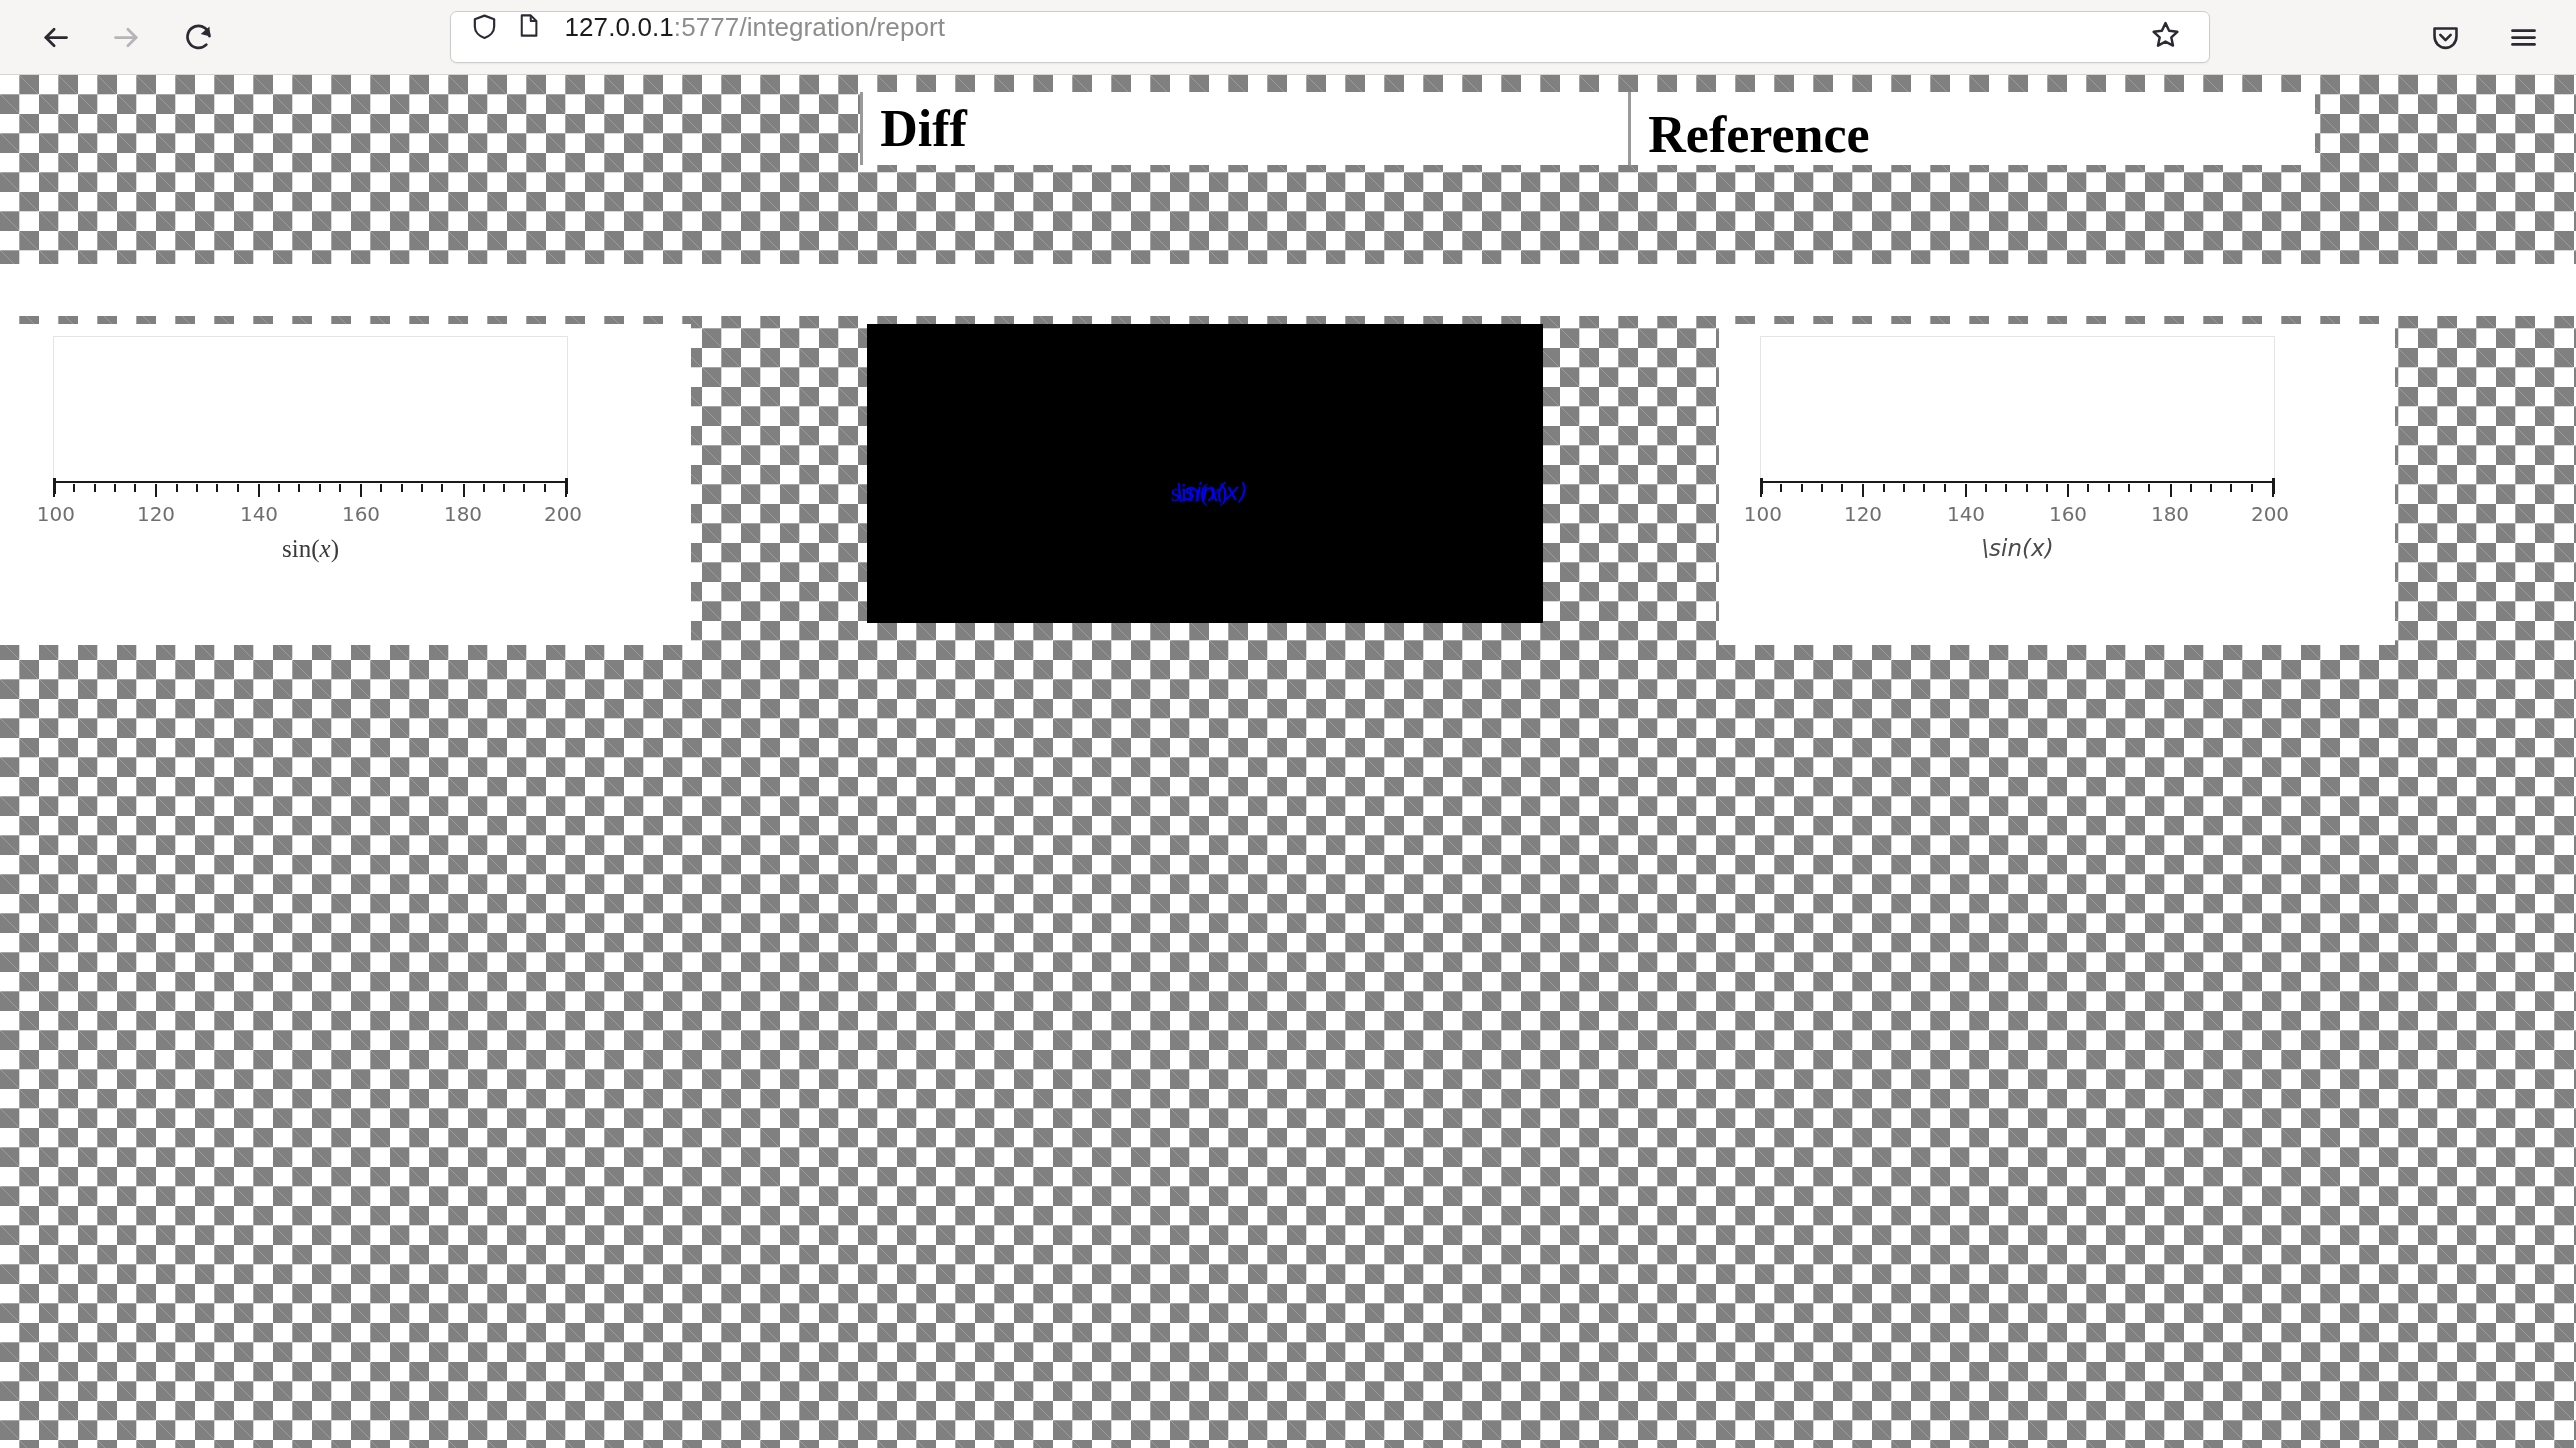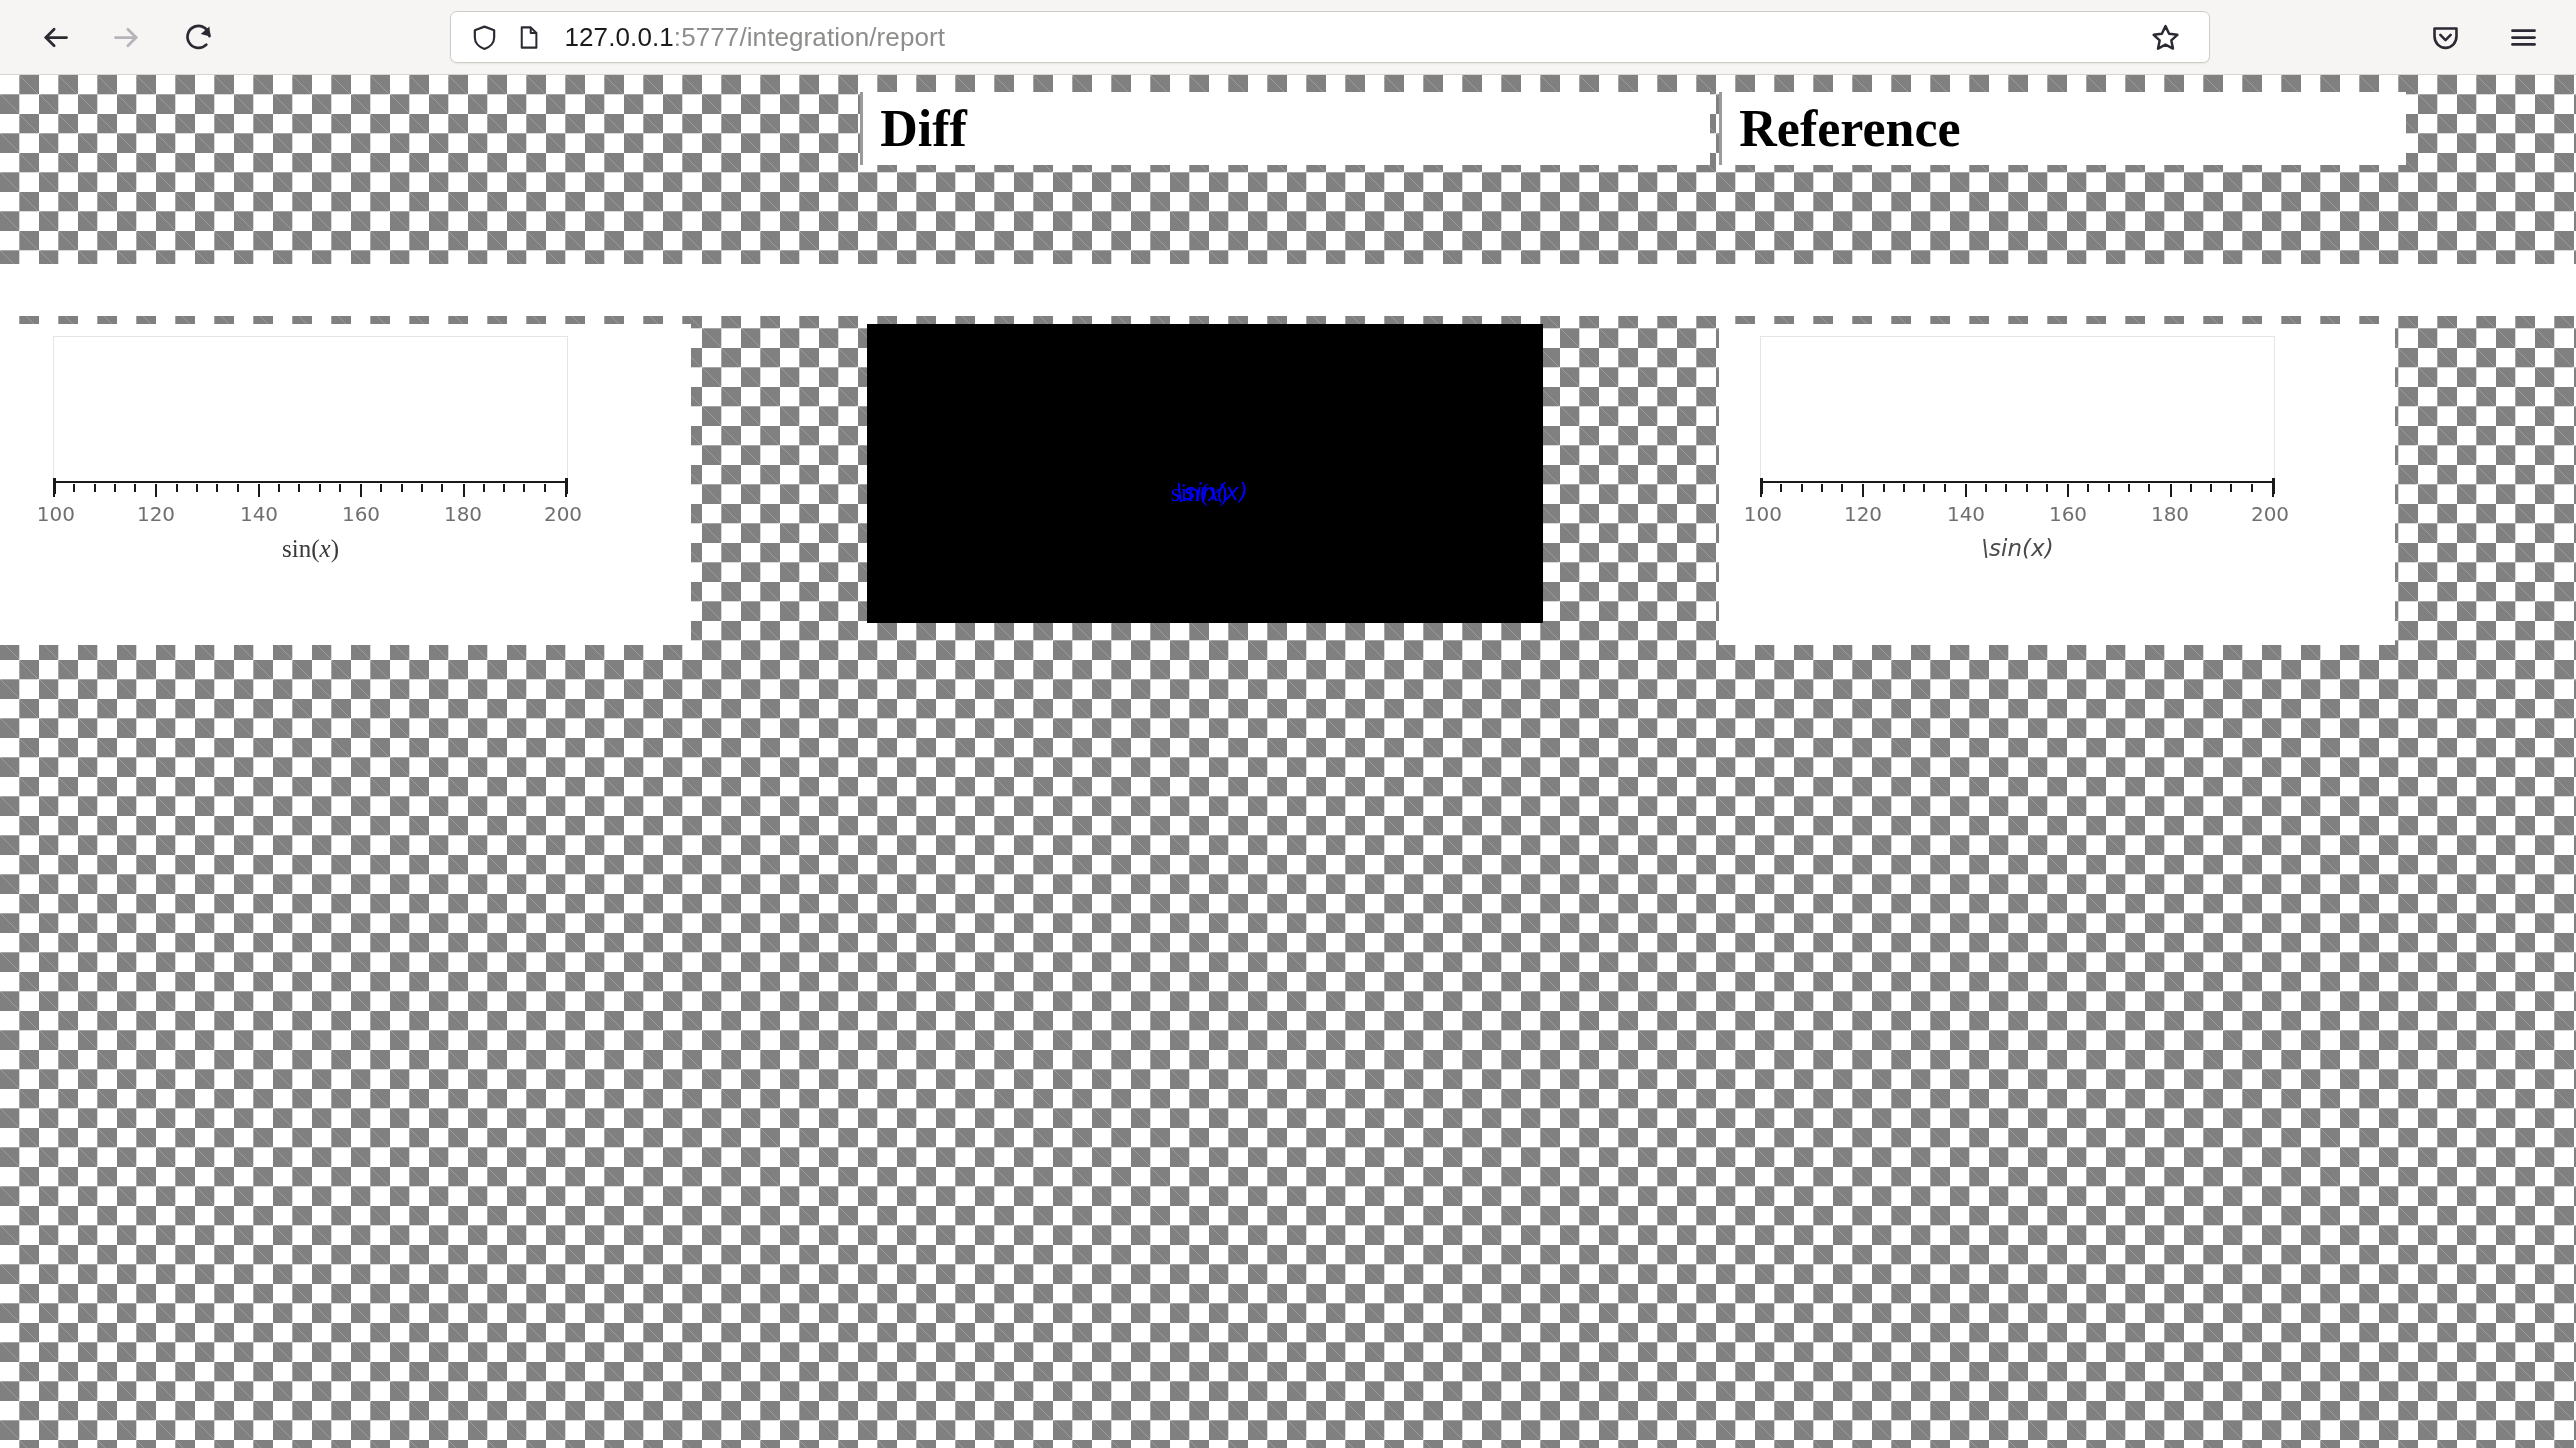--- a/index.html
+++ b/index.html
@@ -43,21 +43,21 @@
     min-width: 0;
     padding-left: 33px;
   }
   #url-bar {
     width: 1760px;
     height: 52px;
     background: #ffffff;
     border: 1px solid #cfcbc7;
     border-radius: 6.8px;
     display: flex;
-    align-items: center;
+    align-items: flex-start;
     box-sizing: border-box;
     box-shadow: 0 1px 1.9px rgba(0,0,0,0.06);
   }
   #shield-icon-box { margin-left: 19.3px; display:flex; align-items:center; }
   #page-icon-box { margin-left: 15.5px; display:flex; align-items:center; }
   #url-text {
     margin-left: 23px;
     font-size: 26px;
     letter-spacing: 0.1px;
     white-space: nowrap;
@@ -120,21 +120,21 @@
     padding: 0 0 0 17.4px;
     font-family: "Liberation Serif", "DejaVu Serif", serif;
     font-weight: bold;
     font-size: 52px;
     line-height: 60px;
     color: #000000;
     white-space: nowrap;
   }
   #col-head-current { left: 0;    width: 850px; }
   #col-head-diff    { left: 860px; width: 850px; }
-  #col-head-reference { left: 1719px; width: 687px; }
+  #col-head-reference { left: 1628px; width: 687px; align-items: flex-end; }
 
   
   #desc-strip {
     position: absolute;
     left: 0; top: 189px;
     width: 2576px;
     height: 52px;
     background: #ffffff;
   }
   #desc-text {

